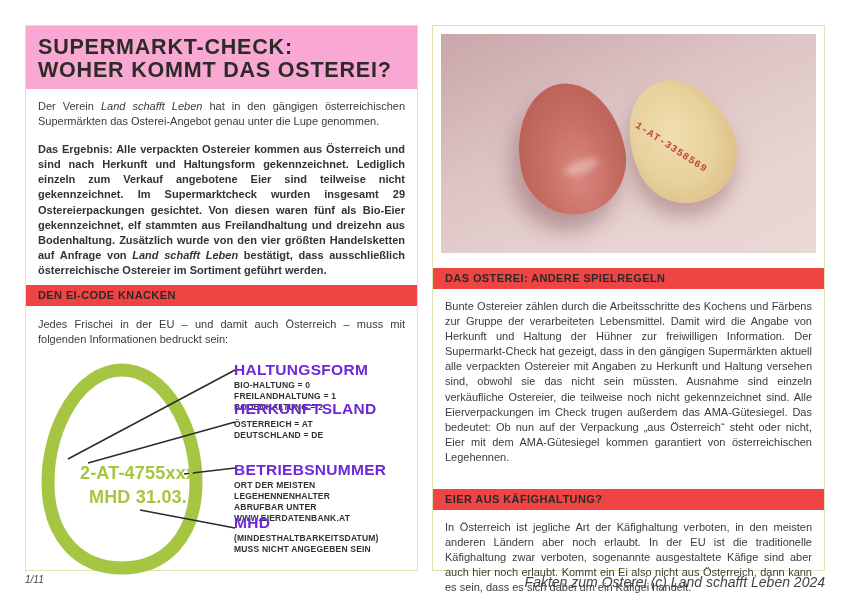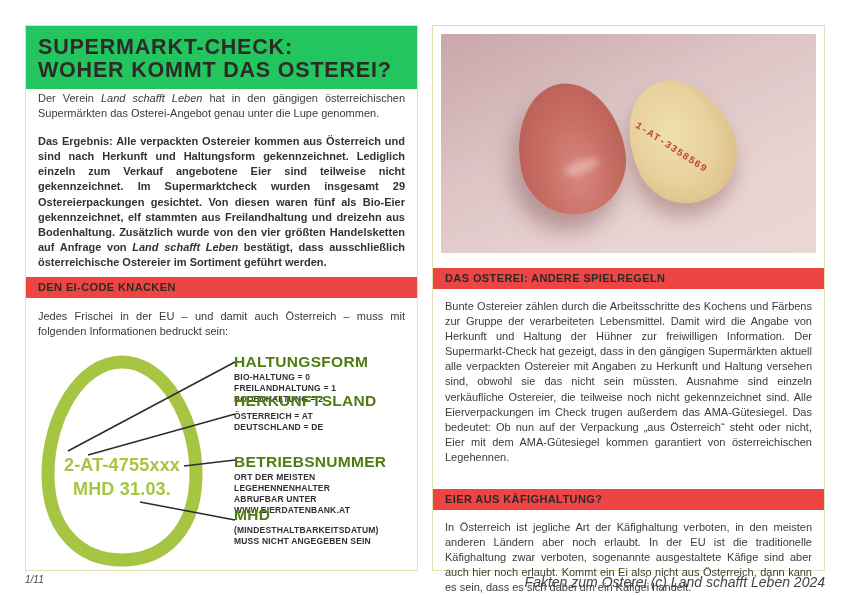--- a/index.html
+++ b/index.html
@@ -8,54 +8,54 @@
     width:841px; height:595px; background:#ffffff; position:relative;
     font-family:"Liberation Sans", sans-serif; color:#3c3b39; overflow:hidden;
   }
   .col {
     position:absolute; top:25px; width:393px; height:546px;
     border:1px solid #e0e3b0; background:#fff;
   }
   .col-left { left:25px; }
   .col-right { left:432px; }
 
-  .title-block { background:#22c55e; height:63px; padding:10px 20px 0 12px; }
+  .title-block { background:#f9a8d4; height:63px; padding:10px 20px 0 12px; }
   .title-block h1 {
     margin:0; font-size:21.5px; line-height:23px; letter-spacing:0.8px;
     font-weight:bold; color:#2c2b27;
   }
 
   .col-pad { padding:0 12px; }
   p.body {
     margin:0; font-size:11px; line-height:15.1px; text-align:justify; color:#3c3b39;
   }
-  p.intro { margin-top:2px; }
+  p.intro { margin-top:10px; }
   p.result { margin-top:13px; font-weight:bold; color:#343330; }
 
   .section-bar {
     background:#ef4444; height:21px; line-height:21px; padding:0 12px;
     font-size:11px; font-weight:bold; letter-spacing:0.4px; color:#2b2a28;
   }
   .bar-eicode { margin-top:7px; }
   p.eicode-intro { margin-top:11px; }
 
   
   .diagram { position:relative; height:222px; margin-top:13px; }
   .diagram svg { position:absolute; left:0; top:0; }
   .egg-code {
-    position:absolute; left:0; top:101px; width:168px; text-align:center;
+    position:absolute; left:16px; top:101px; width:168px; text-align:center;
     font-weight:bold; font-size:18px; line-height:24px; color:#a6c643; letter-spacing:0.2px;
   }
   .dlabel { position:absolute; left:196px; width:180px; }
   .dlabel-0 { top:2px; }
   .dlabel-1 { top:41px; }
   .dlabel-2 { top:102px; }
   .dlabel-3 { top:155px; }
   .dtitle {
-    font-size:15.5px; font-weight:bold; color:#4d7c0f; line-height:15px;
+    font-size:15.5px; font-weight:bold; color:#6d28d9; line-height:15px;
     letter-spacing:0.3px; margin-bottom:3px;
   }
   .dline {
     font-size:8.5px; font-weight:bold; color:#323130; line-height:10.8px; letter-spacing:0.2px;
   }
 
   
   .photo {
     position:relative; margin:8px 8px 0 8px; width:375px; height:219px; overflow:hidden;
     background:linear-gradient(155deg, #c9a6a9 0%, #ddc4c5 40%, #e8d4d3 75%, #ead8d5 100%);

